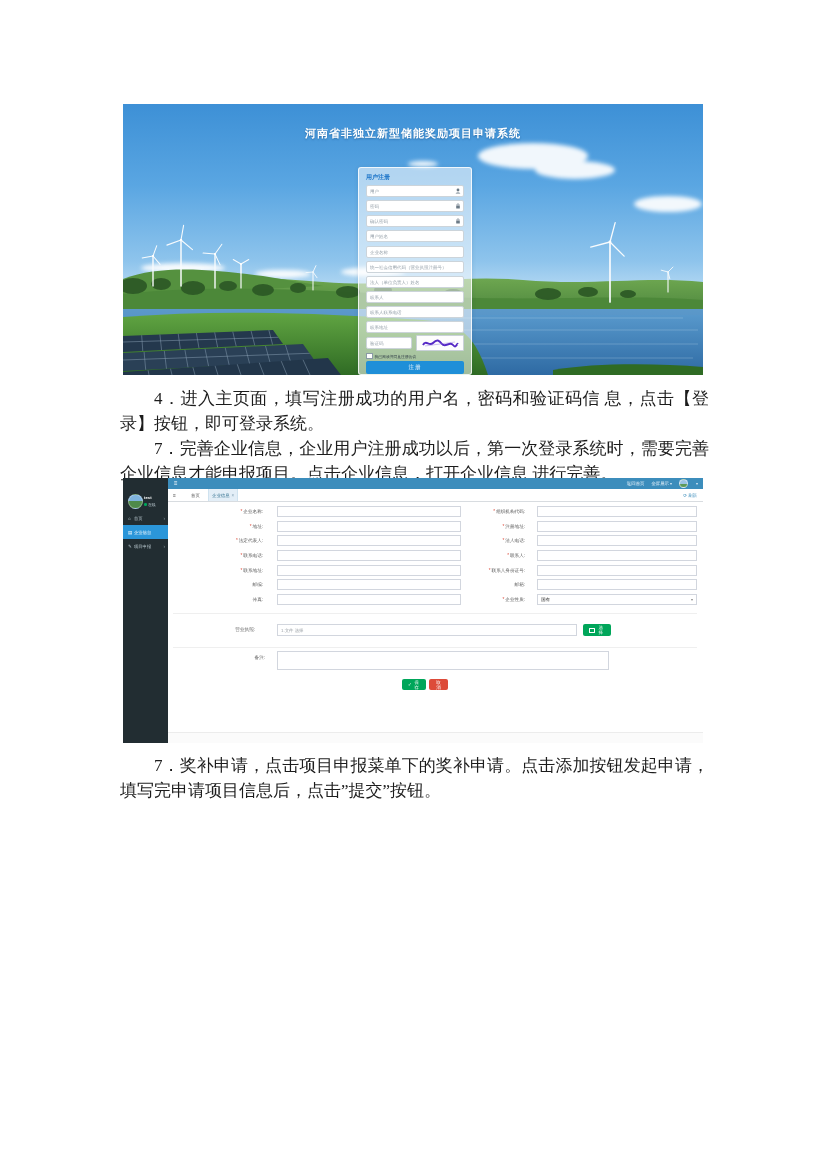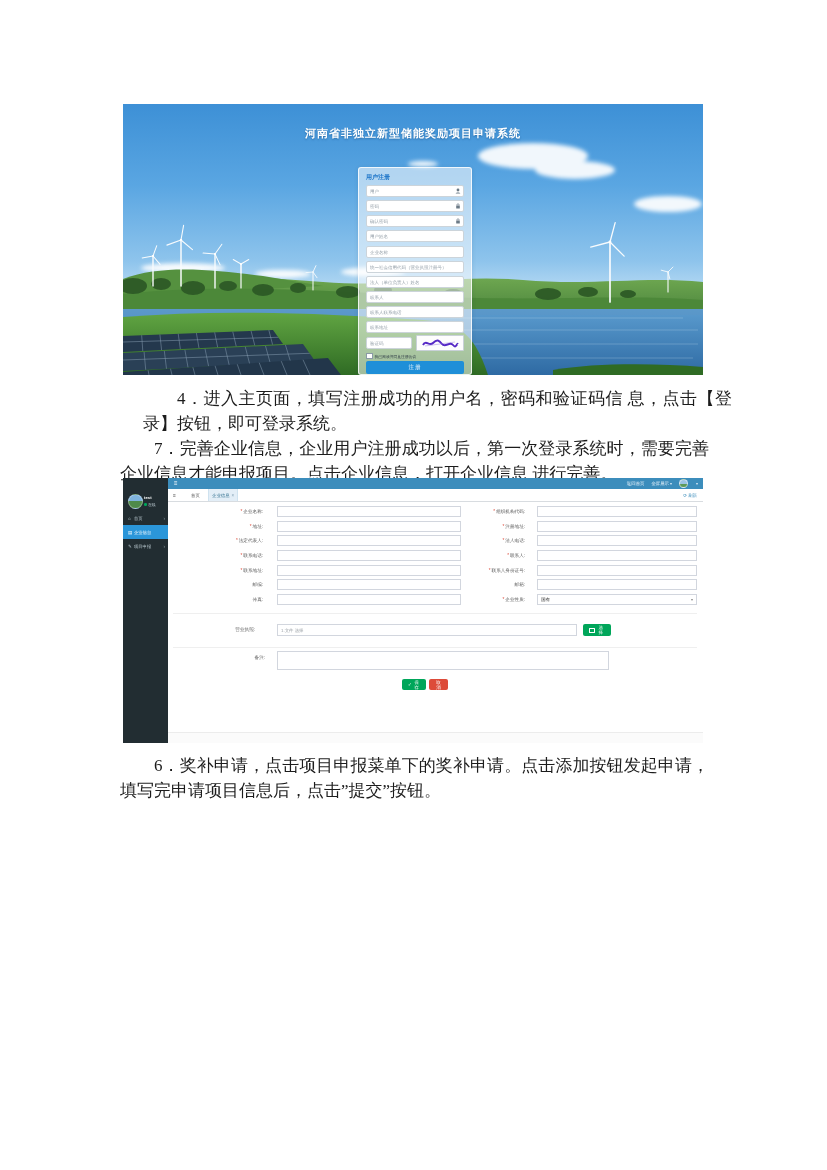--- a/index.html
+++ b/index.html
@@ -2,21 +2,21 @@
 <html><head>
 <meta charset="utf-8">
 <style>
   html,body{margin:0;padding:0;background:#fff;}
   .page{position:relative;width:827px;height:822px;background:#fff;overflow:hidden;
         font-family:"Liberation Serif",serif;}
 
   
   .para{position:absolute;left:120px;width:589px;font-size:17px;line-height:25px;
         color:#1c1c1c;text-align:justify;text-indent:34px;margin:0;}
-  .p4{top:386px;margin-left:23px;}
+  .p4{top:386px;}
   .p5{top:436px;}
   .p6{top:753px;}
 
   
   .shot1{position:absolute;left:123px;top:104px;width:580px;height:271px;overflow:hidden;
          font-family:"Liberation Sans",sans-serif;}
   .sky{position:absolute;inset:0;
        background:linear-gradient(180deg,#3d90d6 0%,#5aa6e2 30%,#8ec4ec 58%,#c2e0f5 72%,#dcedf9 80%);}
   .scenery{position:absolute;left:0;top:0;}
   .sys-title{position:absolute;left:0;top:22px;width:100%;text-align:center;
@@ -451,15 +451,15 @@
         <span>✓</span>
         <span>保存</span>
       </button>
     <button class="btn btn-cancel" style="left:306px;top:201px;width:19px;">
         <span>取消</span>
       </button>
 
     <div class="footer-strip"></div>
   </section>
 
-  <p class="para p6">6．奖补申请，点击项目申报菜单下的奖补申请。点击添加按钮发起申请，填写完申请项目信息后，点击”提交”按钮。</p>
+  <p class="para p6">7．奖补申请，点击项目申报菜单下的奖补申请。点击添加按钮发起申请，填写完申请项目信息后，点击”提交”按钮。</p>
 
 </div>
 
 </body></html>

